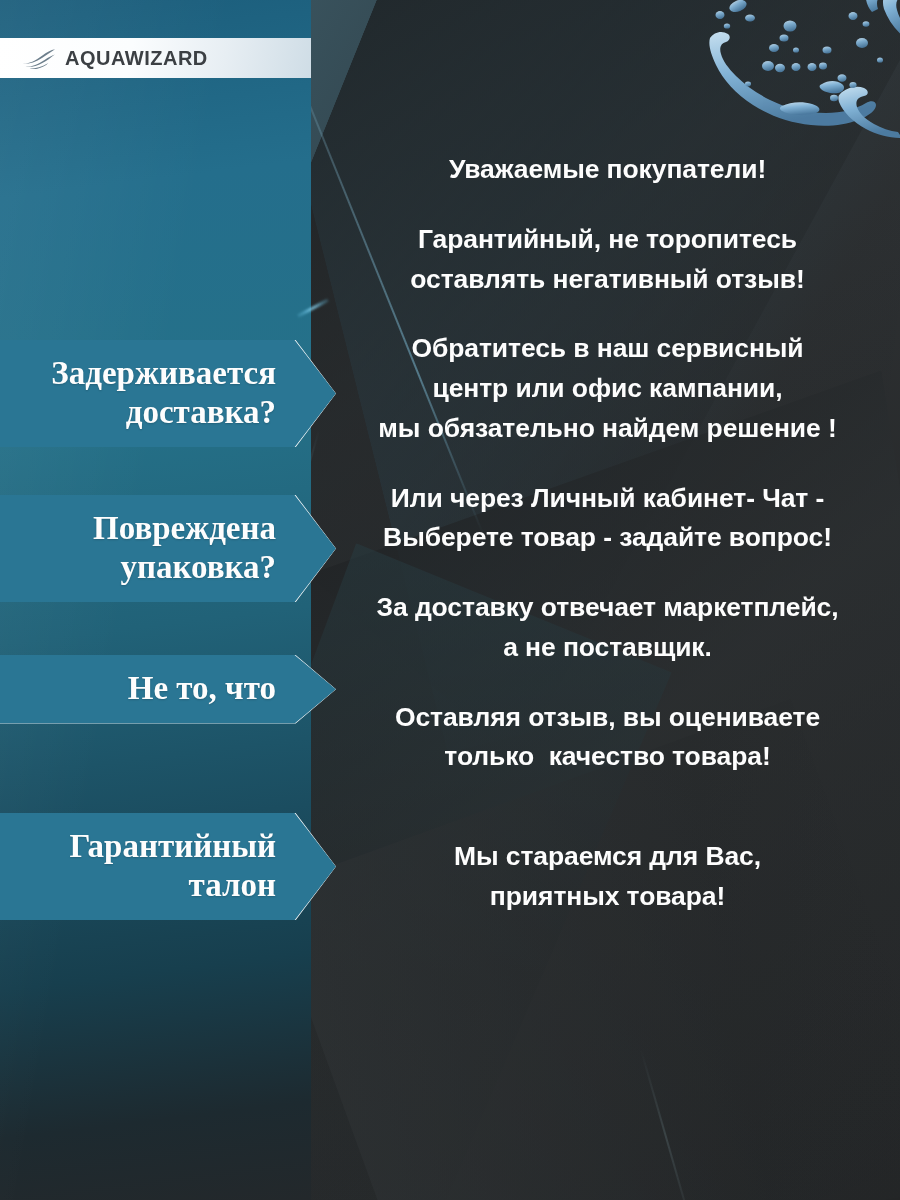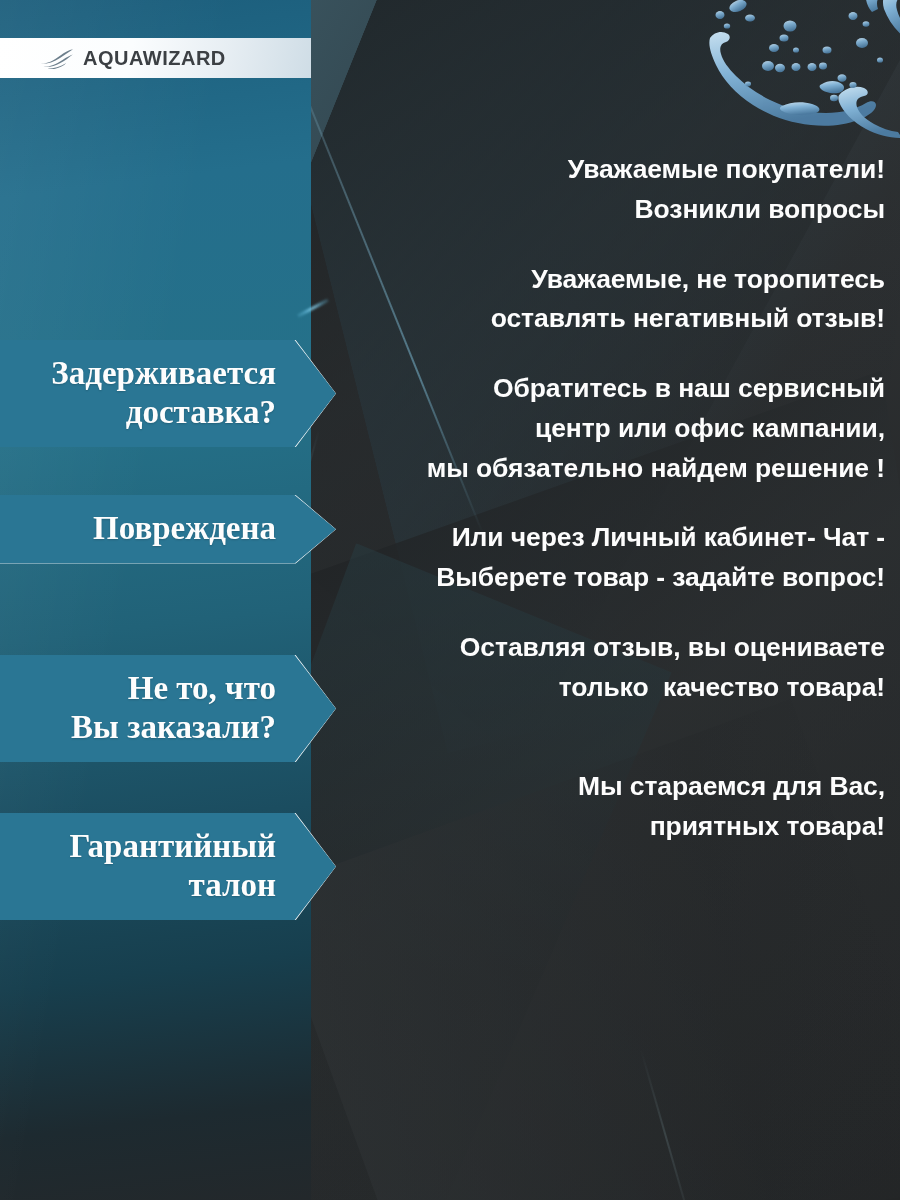--- a/index.html
+++ b/index.html
@@ -102,21 +102,21 @@
     background:radial-gradient(ellipse at center,#9fe4ff 0%,rgba(110,200,235,.45) 45%,rgba(110,200,235,0) 100%);
     transform:rotate(-28deg);
     filter:blur(1px);
   }
 
   
   .logo-strip{
     position:absolute;left:0;top:38px;width:311px;height:40px;
     background:linear-gradient(100deg,#ffffff 0%,#fbfdfe 42%,#e7eef3 72%,#cfdde6 100%);
     display:flex;align-items:center;
-    padding-left:40px;box-sizing:border-box;
+    padding-left:22px;box-sizing:border-box;
   }
   .logo-mark{width:34px;height:22px;display:block;flex:0 0 auto;margin-right:9px;}
   .logo-text{
     font-size:20px;font-weight:700;letter-spacing:.5px;
     color:#3c4044;white-space:nowrap;
     font-family:"Liberation Sans", sans-serif;
   }
   .banner-wrap{position:absolute;left:0;}
   .banner-outline{
     position:absolute;left:-12px;top:-5px;width:348px;
@@ -135,21 +135,21 @@
     text-align:right;
     padding:14px 60px 16px 16px;
     box-sizing:border-box;
     text-shadow:0 1px 2px rgba(0,0,0,.18);
   }
 
   
   .messages{
     position:absolute;
     left:330px;top:150px;width:555px;
-    text-align:right;
+    text-align:center;
     color:#fdfdfd;
     font-family:"Liberation Sans", sans-serif;
     font-weight:700;
     font-size:26.5px;
     line-height:1.5;
     letter-spacing:-.1px;
   }
   .msg-block{margin-bottom:30px;}
   .msg-block:last-child{margin-bottom:8px;}
   .msg-line{display:block;white-space:pre;}
@@ -235,65 +235,68 @@
         <span class="msg-line">Задерживается</span>
         <span class="msg-line">доставка?</span>
       </div>
     </div>
   </div>
 
   <div class="banner-wrap" style="top:500px;">
     <div class="banner-outline">
       <div class="banner-inner">
         <span class="msg-line">Повреждена</span>
+        <span class="msg-line">упаковка?</span>
       </div>
     </div>
   </div>
 
   <div class="banner-wrap" style="top:660px;">
     <div class="banner-outline">
       <div class="banner-inner">
         <span class="msg-line">Не то, что</span>
-        <span class="msg-line">Вы заказали?</span>
       </div>
     </div>
   </div>
 
   <div class="banner-wrap" style="top:818px;">
     <div class="banner-outline">
       <div class="banner-inner">
         <span class="msg-line">Гарантийный</span>
         <span class="msg-line">талон</span>
       </div>
     </div>
   </div>
 
   <div class="messages">
 
     <div class="msg-block">
       <span class="msg-line">Уважаемые покупатели!</span>
-      <span class="msg-line">Возникли вопросы</span>
-    </div>
-
-    <div class="msg-block">
-      <span class="msg-line">Уважаемые, не торопитесь</span>
+    </div>
+
+    <div class="msg-block">
+      <span class="msg-line">Гарантийный, не торопитесь</span>
       <span class="msg-line">оставлять негативный отзыв!</span>
     </div>
 
     <div class="msg-block">
       <span class="msg-line">Обратитесь в наш сервисный</span>
       <span class="msg-line">центр или офис кампании,</span>
       <span class="msg-line">мы обязательно найдем решение !</span>
     </div>
 
     <div class="msg-block">
       <span class="msg-line">Или через Личный кабинет- Чат -</span>
       <span class="msg-line">Выберете товар - задайте вопрос!</span>
     </div>
 
+    <div class="msg-block">
+      <span class="msg-line">За доставку отвечает маркетплейс,</span>
+      <span class="msg-line">а не поставщик.</span>
+    </div>
 
     <div class="msg-block" style="margin-bottom:60px;">
       <span class="msg-line">Оставляя отзыв, вы оцениваете</span>
       <span class="msg-line">только  качество товара!</span>
     </div>
 
     <div class="msg-block">
       <span class="msg-line">Мы стараемся для Вас,</span>
       <span class="msg-line">приятных товара!</span>
     </div>

